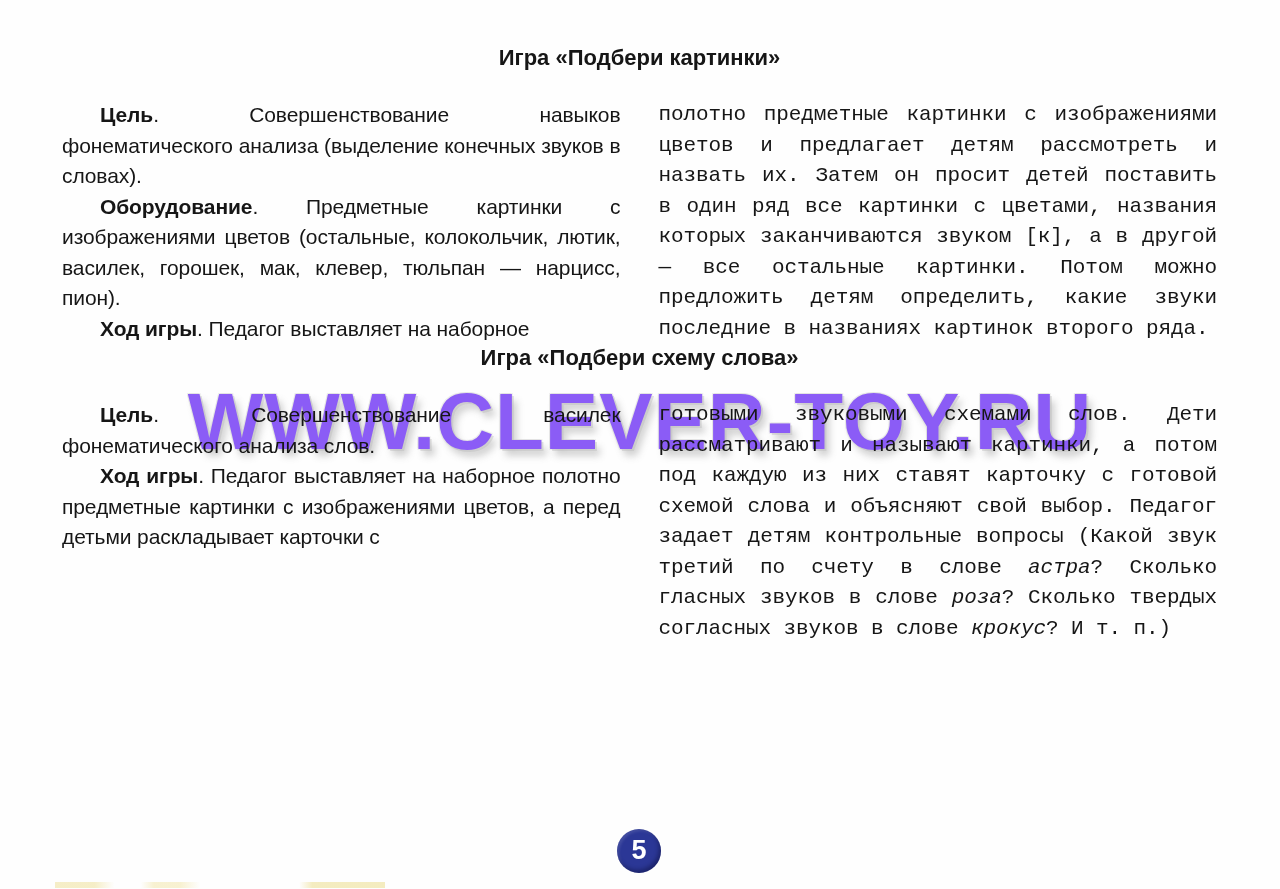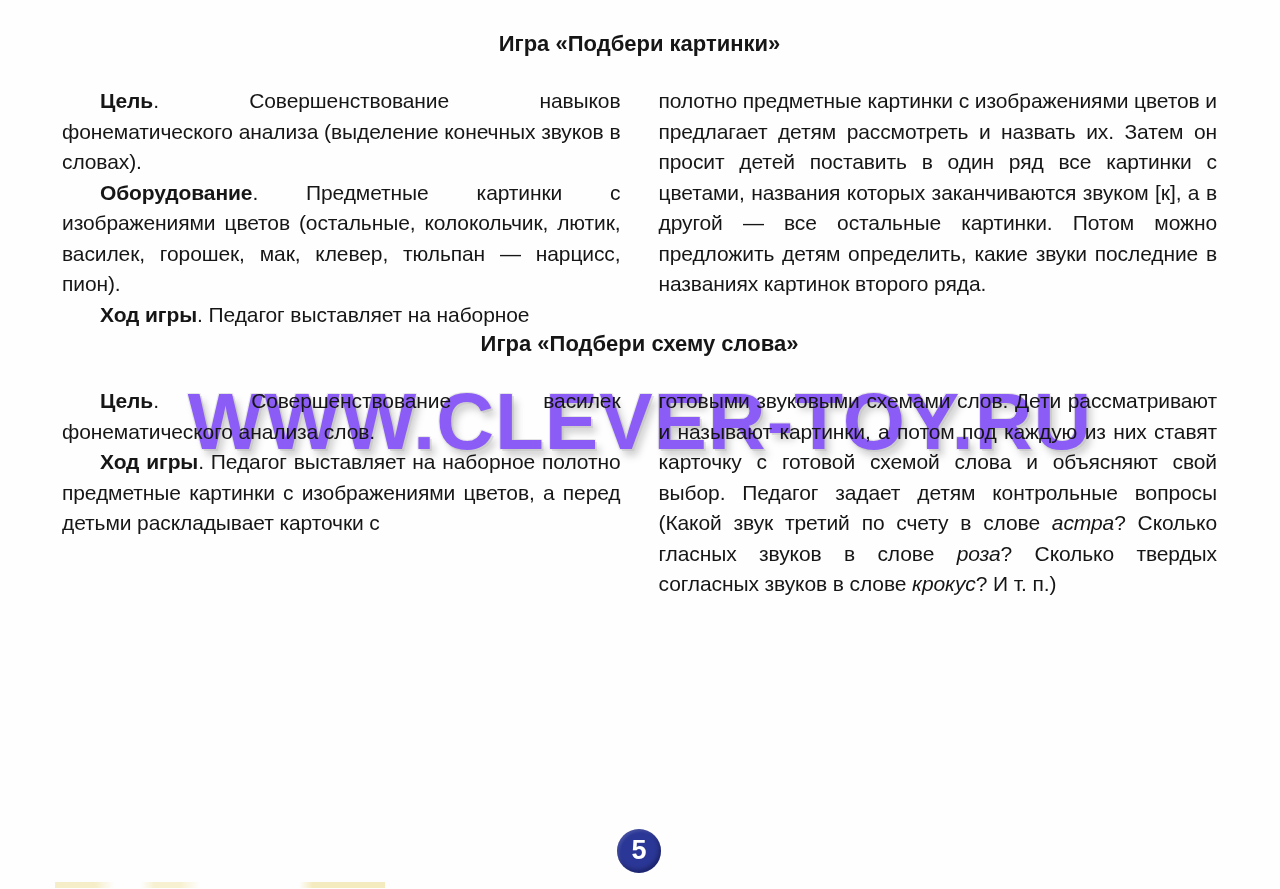--- a/index.html
+++ b/index.html
@@ -17,36 +17,36 @@
     left:62px;top:0;width:1155px;
     z-index:2;
   }
   .section-title{
     margin:0;
     text-align:center;
     font-size:22px;
     font-weight:bold;
     line-height:28px;
   }
-  .title-1{padding-top:30px;}
+  .title-1{padding-top:44px;}
   .title-2{}
   .columns{
     display:flex;
     gap:38px;
     margin-top:28px;
   }
   .col{
     width:560px;
     font-size:21px;
     line-height:30.5px;
     text-align:justify;
     letter-spacing:-0.1px;
   }
   .para{margin:0;text-indent:38px;}
-  .para.no-indent{text-indent:0;}
+  .para.no-indent{text-indent:0;font-family:Liberation Mono, monospace;}
   .lead{font-weight:bold;}
   .it{font-style:italic;}
   .watermark{
     position:absolute;
     top:382px;left:0;width:100%;
     text-align:center;
     font-size:80px;
     font-weight:bold;
     line-height:1;
     white-space:nowrap;

